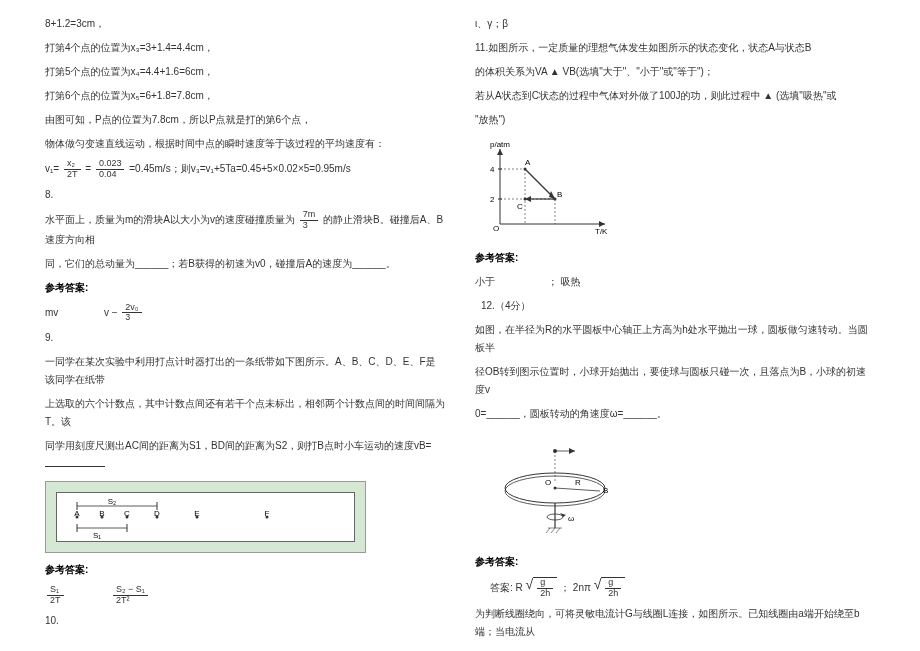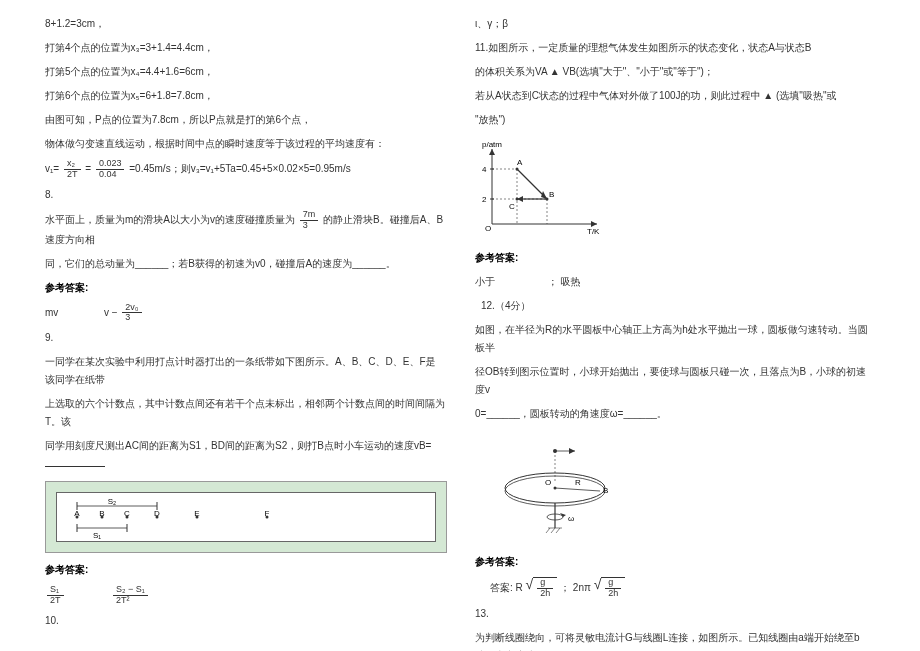--- a/index.html
+++ b/index.html
@@ -38,37 +38,37 @@
       line-height: 1.1;
       margin: 0 2px;
     }
     .frac .num { border-bottom: 1px solid #333; padding: 0 3px; }
     .frac .den { padding: 0 3px; }
     .tape-diagram {
       background: #d4e8d4;
       border: 1px solid #999;
       padding: 10px;
       margin: 8px 0;
-      width: 402px;
+      width: 321px;
     }
     .tape-inner {
       background: #fff;
       border: 1px solid #666;
       height: 50px;
       position: relative;
       display: flex;
       align-items: center;
       padding: 0 10px;
       font-size: 9px;
     }
     .graph-box {
       width: 130px;
       height: 100px;
       position: relative;
-      margin: 10px 0 10px 2px;
+      margin: 10px 0 10px 10px;
     }
     .disk-diagram {
       width: 140px;
       height: 110px;
       position: relative;
       margin: 10px 0 10px 15px;
     }
     .sqrt-box {
       display: inline-flex;
       align-items: flex-start;
@@ -274,15 +274,14 @@
       <span class="sqrt-sign">√</span>
       <span class="sqrt-inner">
         <span class="frac">
           <span class="num">g</span>
           <span class="den">2h</span>
         </span>
       </span>
     </span>
   </div>
 
-  <div class="line">13.</div>
   <div class="line">为判断线圈绕向，可将灵敏电流计G与线圈L连接，如图所示。已知线圈由a端开始绕至b端；当电流从</div>
 </div>
 
 </body></html>

